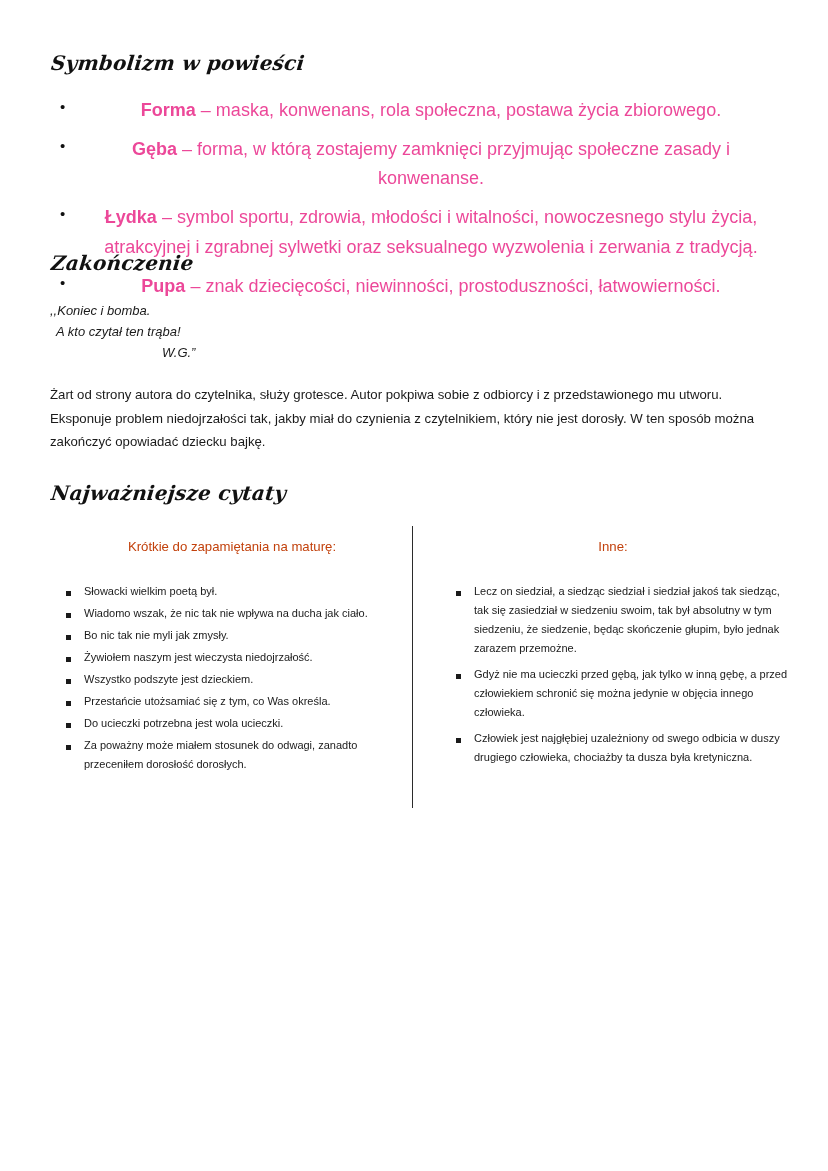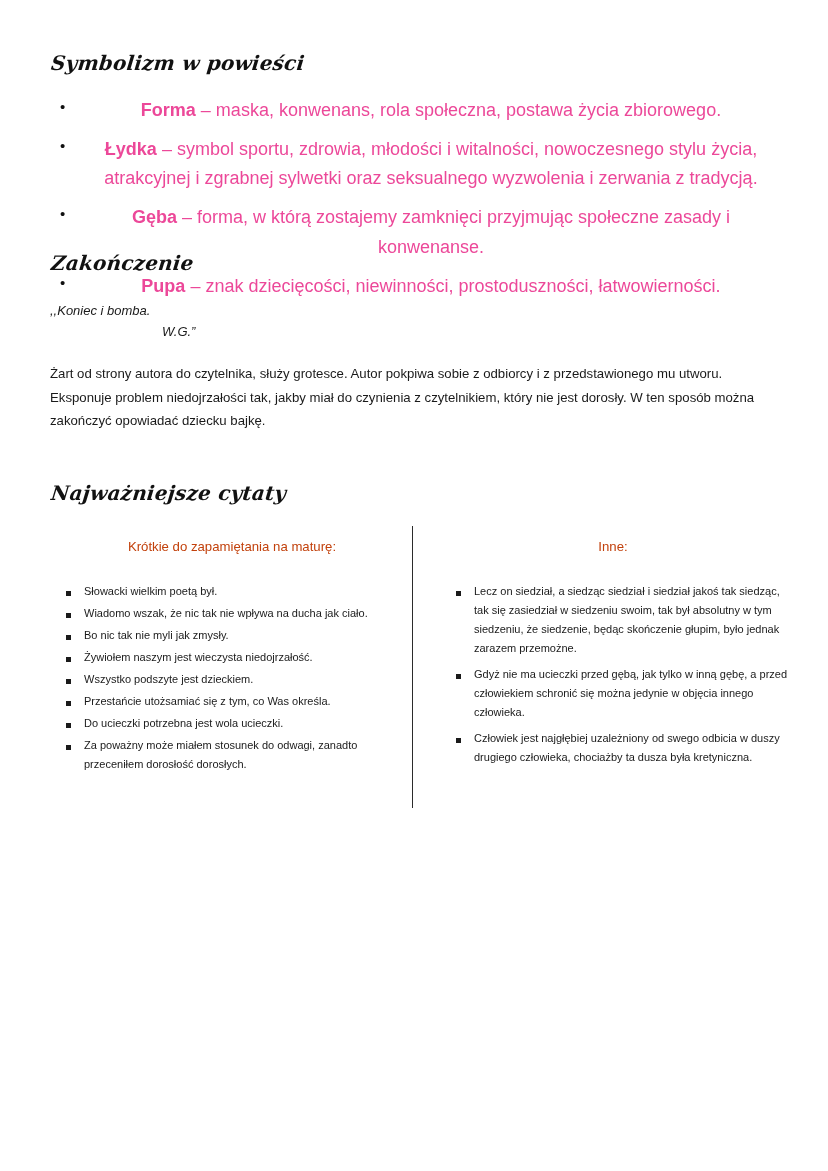--- a/index.html
+++ b/index.html
@@ -163,36 +163,37 @@
 <div class="page">
 
   <section id="sec-symbolizm">
     <h2 class="script-heading">Symbolizm w powieści</h2>
 
     <ul class="ul-round">
       <li>
         <span class="lead">Forma</span><span> – maska, konwenans, rola społeczna, postawa życia zbiorowego.</span>
       </li>
       <li>
+        <span class="lead">Gęba</span><span> – forma, w którą zostajemy zamknięci przyjmując społeczne zasady i konwenanse.</span>
+      </li>
+      <li>
         <span class="lead">Łydka</span><span> – symbol sportu, zdrowia, młodości i witalności, nowoczesnego stylu życia, atrakcyjnej i zgrabnej sylwetki oraz seksualnego wyzwolenia i zerwania z tradycją.</span>
-      </li>
-      <li>
-        <span class="lead">Gęba</span><span> – forma, w którą zostajemy zamknięci przyjmując społeczne zasady i konwenanse.</span>
       </li>
       <li>
         <span class="lead">Pupa</span><span> – znak dziecięcości, niewinności, prostoduszności, łatwowierności.</span>
       </li>
     </ul>
   </section>
 
   <section id="sec-zakonczenie">
     <h2 class="script-heading">Zakończenie</h2>
 
     <div class="quote-block">
       <div class="q-line-1">,,Koniec i bomba.</div>
+      <div class="q-line-2">A kto czytał ten trąba!</div>
       <div class="q-line-3">W.G.”</div>
     </div>
 
     <p class="body-par">Żart od strony autora do czytelnika, służy grotesce. Autor pokpiwa sobie z odbiorcy i z przedstawionego mu utworu. Eksponuje problem niedojrzałości tak, jakby miał do czynienia z czytelnikiem, który nie jest dorosły. W ten sposób można zakończyć opowiadać dziecku bajkę.</p>
   </section>
 
   <section id="sec-cytaty">
     <h2 class="script-heading">Najważniejsze cytaty</h2>
 
     <div class="cols">

